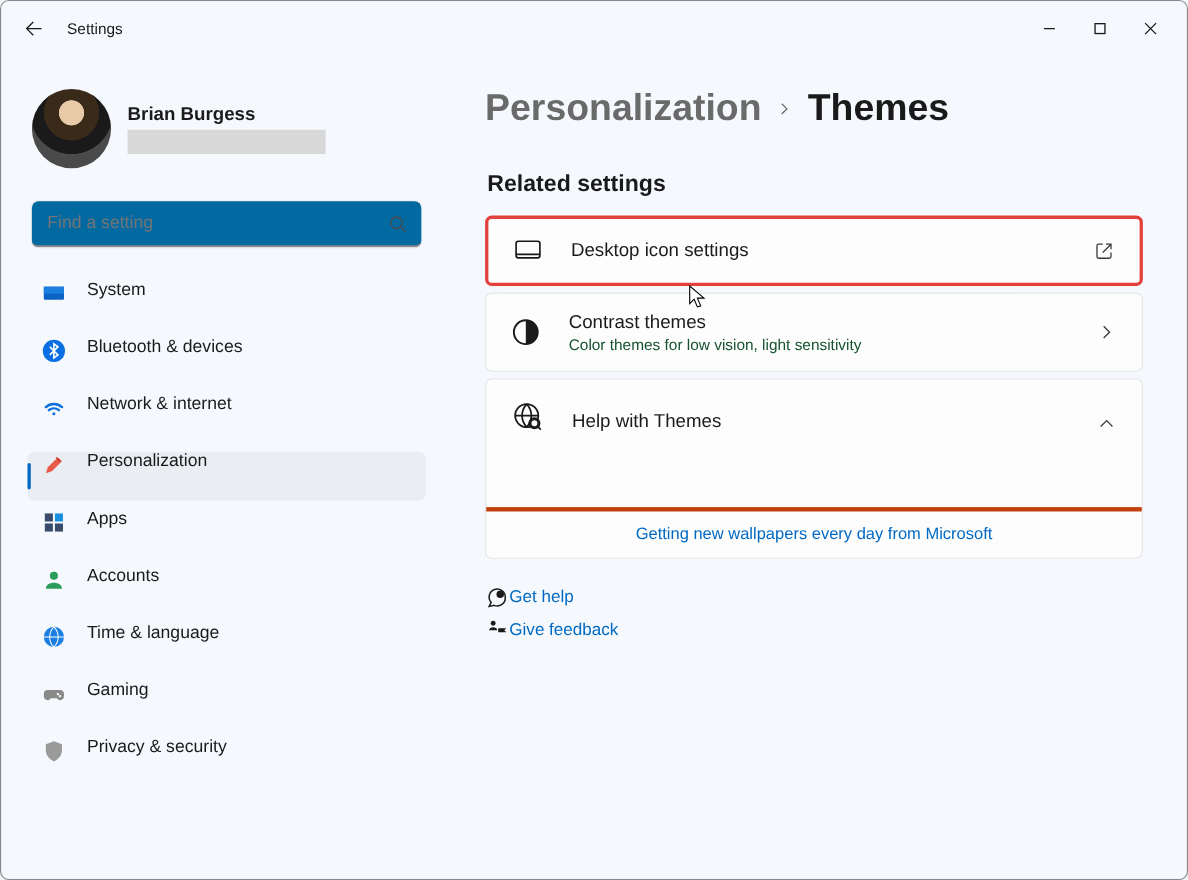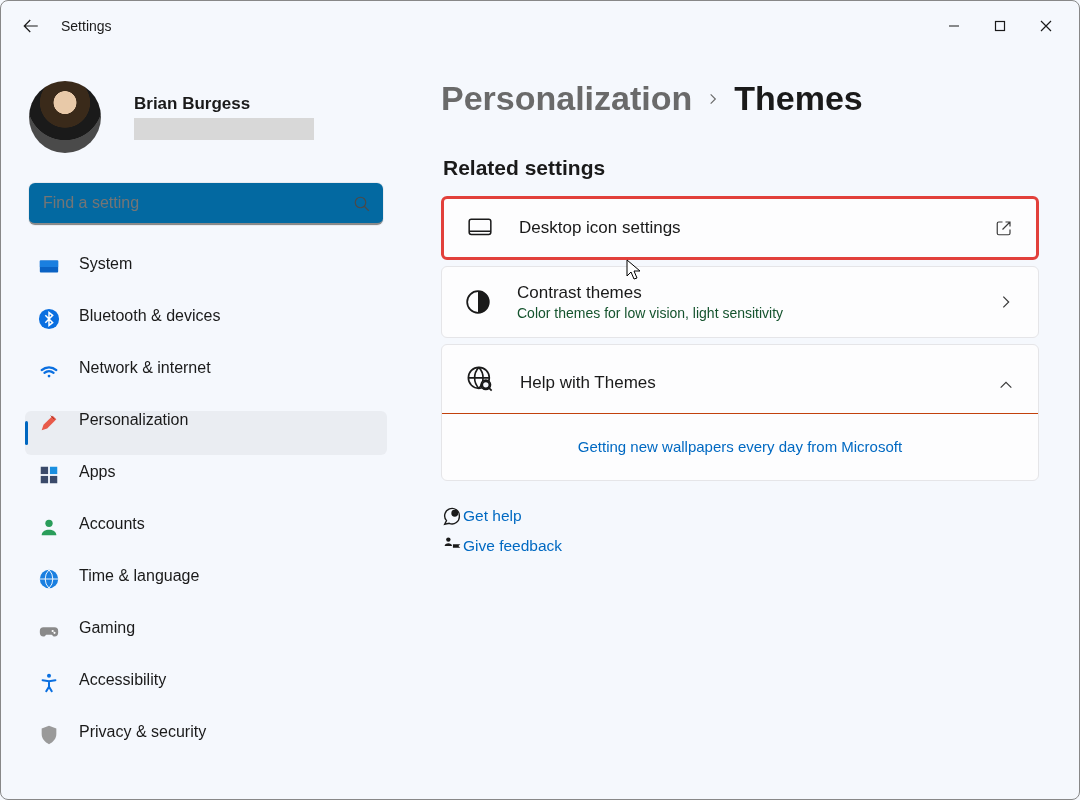--- a/index.html
+++ b/index.html
@@ -49,21 +49,21 @@
     scrollbar-width: thin;
   }
   .main {
     flex:1;
     padding: 20px 40px 0 40px;
     overflow-y:auto;
     scrollbar-width: thin;
   }
 
   
-  .user-block { display:flex; align-items:center; gap:33px; margin: 10px 0 30px 4px;}
+  .user-block { display:flex; align-items:center; gap:15px; margin: 10px 0 30px 4px;}
   .avatar {
     width:72px;height:72px;border-radius:50%;
     background: radial-gradient(circle at 50% 30%, #e8c9a8 0 18%, #3a2a1a 19% 40%, #1a1a1a 41% 60%, #4a4a4a 61% 100%);
     flex-shrink:0;
   }
   .user-name { font-weight:600; font-size:17px; }
   .user-redact { margin-top:4px; width:180px; height:22px; background:#d8d8d8; }
 
   
   .search-wrap {
@@ -115,21 +115,21 @@
 
   .support-card {
     background:#fdfdfe; border:1px solid #e5e5e8; border-radius:6px;
     margin-bottom:24px;
   }
   .support-head {
     display:flex; align-items:flex-end; padding:20px 24px; gap:26px;
   }
   .support-head .trail{margin-left:auto;}
   .support-link-row {
-    border-top:1px solid #c2410c; padding:24px 24px; text-align:center;
+    border-top:4px solid #c2410c; padding:12px 24px; text-align:center;margin-top:48px;
   }
   .support-link-row a{ color:#0169c2; text-decoration:none; font-size:15px;}
 
   .footer-link {
     display:flex; align-items:center; margin:8px 0;
   }
   .footer-link a{ color:#0169c2; text-decoration:none; font-size:15.5px;}
 
   .cursor-arrow{
     position:absolute; left:625px; top:258px; pointer-events:none;
@@ -255,29 +255,20 @@
     </div>
     <div class="nav-item">
       <span class="nav-icon">
         <svg width="22" height="22" viewBox="0 0 24 24" fill="#8a8a8a">
             <path d="M6 8h12a4 4 0 014 4v2a4 4 0 01-4 4h-1l-2-2h-6l-2 2H6a4 4 0 01-4-4v-2a4 4 0 014-4z"></path>
             <circle cx="16" cy="12" r="1.2" fill="#fff"></circle>
             <circle cx="18" cy="14" r="1.2" fill="#fff"></circle>
           </svg>
       </span>
       <span>Gaming</span>
-    </div>
-    <div class="nav-item">
-      <span class="nav-icon">
-        <svg width="22" height="22" viewBox="0 0 24 24" fill="#0a6fe0">
-            <circle cx="12" cy="4" r="2.2"></circle>
-            <path d="M5 9l7 1 7-1M12 10v6M9 21l3-5 3 5" stroke="#0a6fe0" stroke-width="2.2" stroke-linecap="round" fill="none"></path>
-          </svg>
-      </span>
-      <span>Accessibility</span>
     </div>
     <div class="nav-item">
       <span class="nav-icon">
         <svg width="22" height="22" viewBox="0 0 24 24" fill="#9a9a9a">
             <path d="M12 2l8 3v6c0 5-3.5 9-8 11-4.5-2-8-6-8-11V5l8-3z"></path>
           </svg>
       </span>
       <span>Privacy &amp; security</span>
     </div>
   </div>

